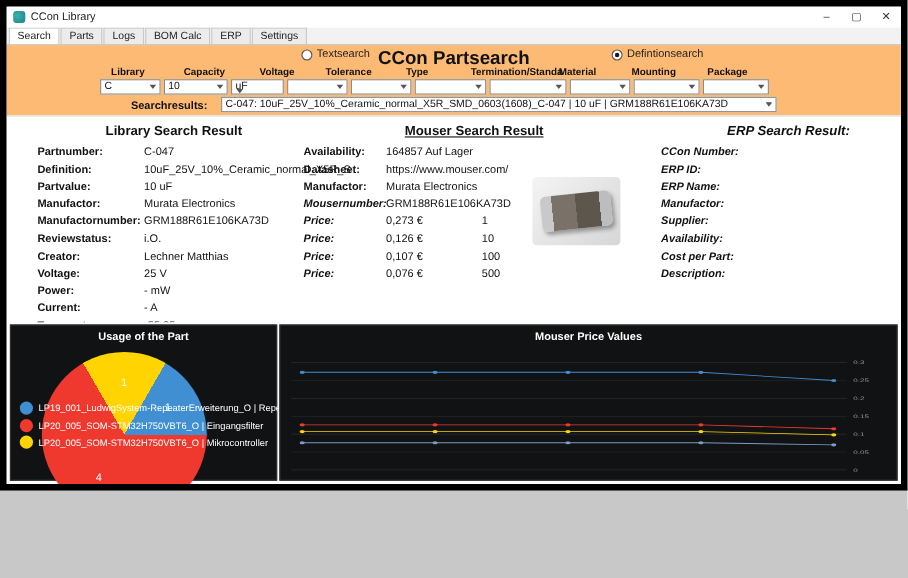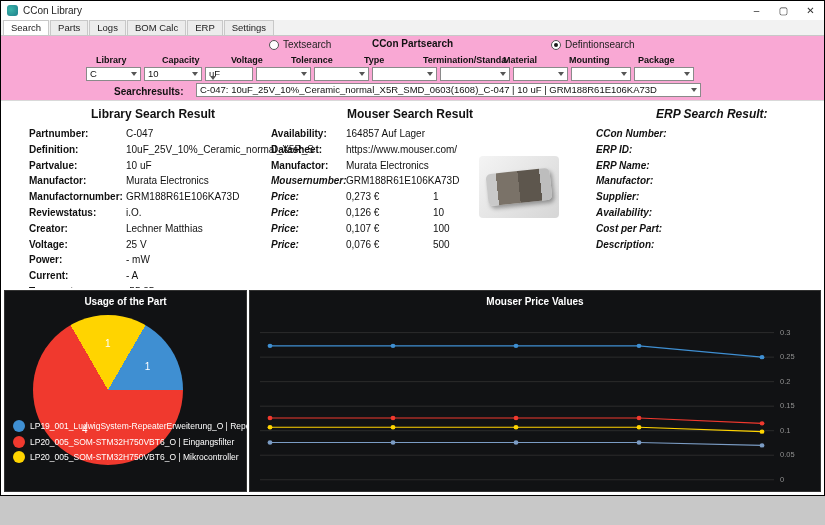--- a/index.html
+++ b/index.html
@@ -1,36 +1,36 @@
 <!DOCTYPE html>
 <html><head>
 <meta charset="utf-8">
 <style>
 * { margin:0; padding:0; box-sizing:border-box; }
 body { background:#c8c8c8; font-family:"Liberation Sans", sans-serif; }
-.window { position:relative; width:825px; height:496px; background:#ffffff; border:1px solid #000000; overflow:hidden; }
+.window { position:relative; width:825px; height:446px; background:#ffffff; border:6px solid #000000; overflow:hidden; }
 
 
 .titlebar { position:relative; height:19px; background:#fff; display:flex; align-items:center; padding-left:6px; }
 .app-icon { width:11px; height:11px; border-radius:3px; background:radial-gradient(circle at 35% 40%, #3ab4a9, #1d7f8c); margin-right:5px; flex:none; }
 .titlebar .title { font-size:10px; color:#222; }
 .win-controls { position:absolute; right:0; top:0; height:100%; display:flex; }
 .win-controls span { width:27px; text-align:center; font-size:10px; line-height:19px; color:#333; }
 
 
 .tabstrip { height:16px; background:#f2f2f2; display:flex; align-items:flex-end; padding-left:2px; border-bottom:1px solid #c8c8c8; }
 .tab { font-size:9.5px; padding:1px 7px 2px; border:1px solid #c8c8c8; border-bottom:none; background:#ececec; margin-right:1px; color:#222; }
 .tab.active { background:#fff; }
 
 
-.search-area { position:relative; height:64px; background:#f9a8d4; }
+.search-area { position:relative; height:64px; background:#fdba74; }
 .radio { position:absolute; display:flex; align-items:center; gap:4px; font-size:10px; color:#222; }
 .radio-circle { width:10px; height:10px; border:1px solid #555; border-radius:50%; background:#fff; position:relative; flex:none; }
 .radio-circle.checked::after { content:""; position:absolute; left:2px; top:2px; width:4px; height:4px; border-radius:50%; background:#1a1a1a; }
-.part-title { position:absolute; top:2px; left:0; right:0; text-align:center; font-weight:bold; font-size:10px; color:#111; }
+.part-title { position:absolute; top:2px; left:0; right:0; text-align:center; font-weight:bold; font-size:17px; color:#111; }
 .col-label { position:absolute; top:19px; font-size:9px; font-weight:bold; color:#111; white-space:nowrap; }
 .combo { position:absolute; top:31px; height:14px; background:#fff; border:1px solid #8a8a8a; display:flex; align-items:stretch; }
 .combo .val { flex:1; font-size:9.5px; line-height:12px; padding-left:3px; overflow:hidden; white-space:nowrap; color:#111; }
 .combo .btn { width:13px; display:flex; align-items:center; justify-content:center; flex:none; }
 .arr { width:0; height:0; border-left:3px solid transparent; border-right:3px solid transparent; border-top:4px solid #555; }
 .sr-label { position:absolute; left:113px; top:50px; font-size:10px; font-weight:bold; color:#111; }
 .sr-combo { top:47px; left:195px; width:505px; }
 
 
 .results { position:relative; height:188px; border-top:1px solid #d9d9d9; background:#fff; }
@@ -177,21 +177,21 @@
     <div class="combo sr-combo">
       <span class="val">C-047: 10uF_25V_10%_Ceramic_normal_X5R_SMD_0603(1608)_C-047 | 10 uF | GRM188R61E106KA73D</span>
       <span class="btn">
           <i class="arr"></i>
         </span>
     </div>
   </div>
 
   <div class="results">
     <span class="sec-head" style="left:90px;">Library Search Result</span>
-    <span class="sec-head" style="left:346px;">Mouser Search Result</span>
+    <span class="sec-head" style="left:362px;text-decoration:underline;">Mouser Search Result</span>
     <span class="sec-head" style="left:655px; font-style:italic;">ERP Search Result:</span>
 
     <div class="col col-lib">
       <div class="frow">
           <span class="flabel">Partnumber:</span>
           <span class="fval">C-047</span>
         </div>
       <div class="frow">
           <span class="flabel">Definition:</span>
           <span class="fval">10uF_25V_10%_Ceramic_normal_X5R_S</span>

